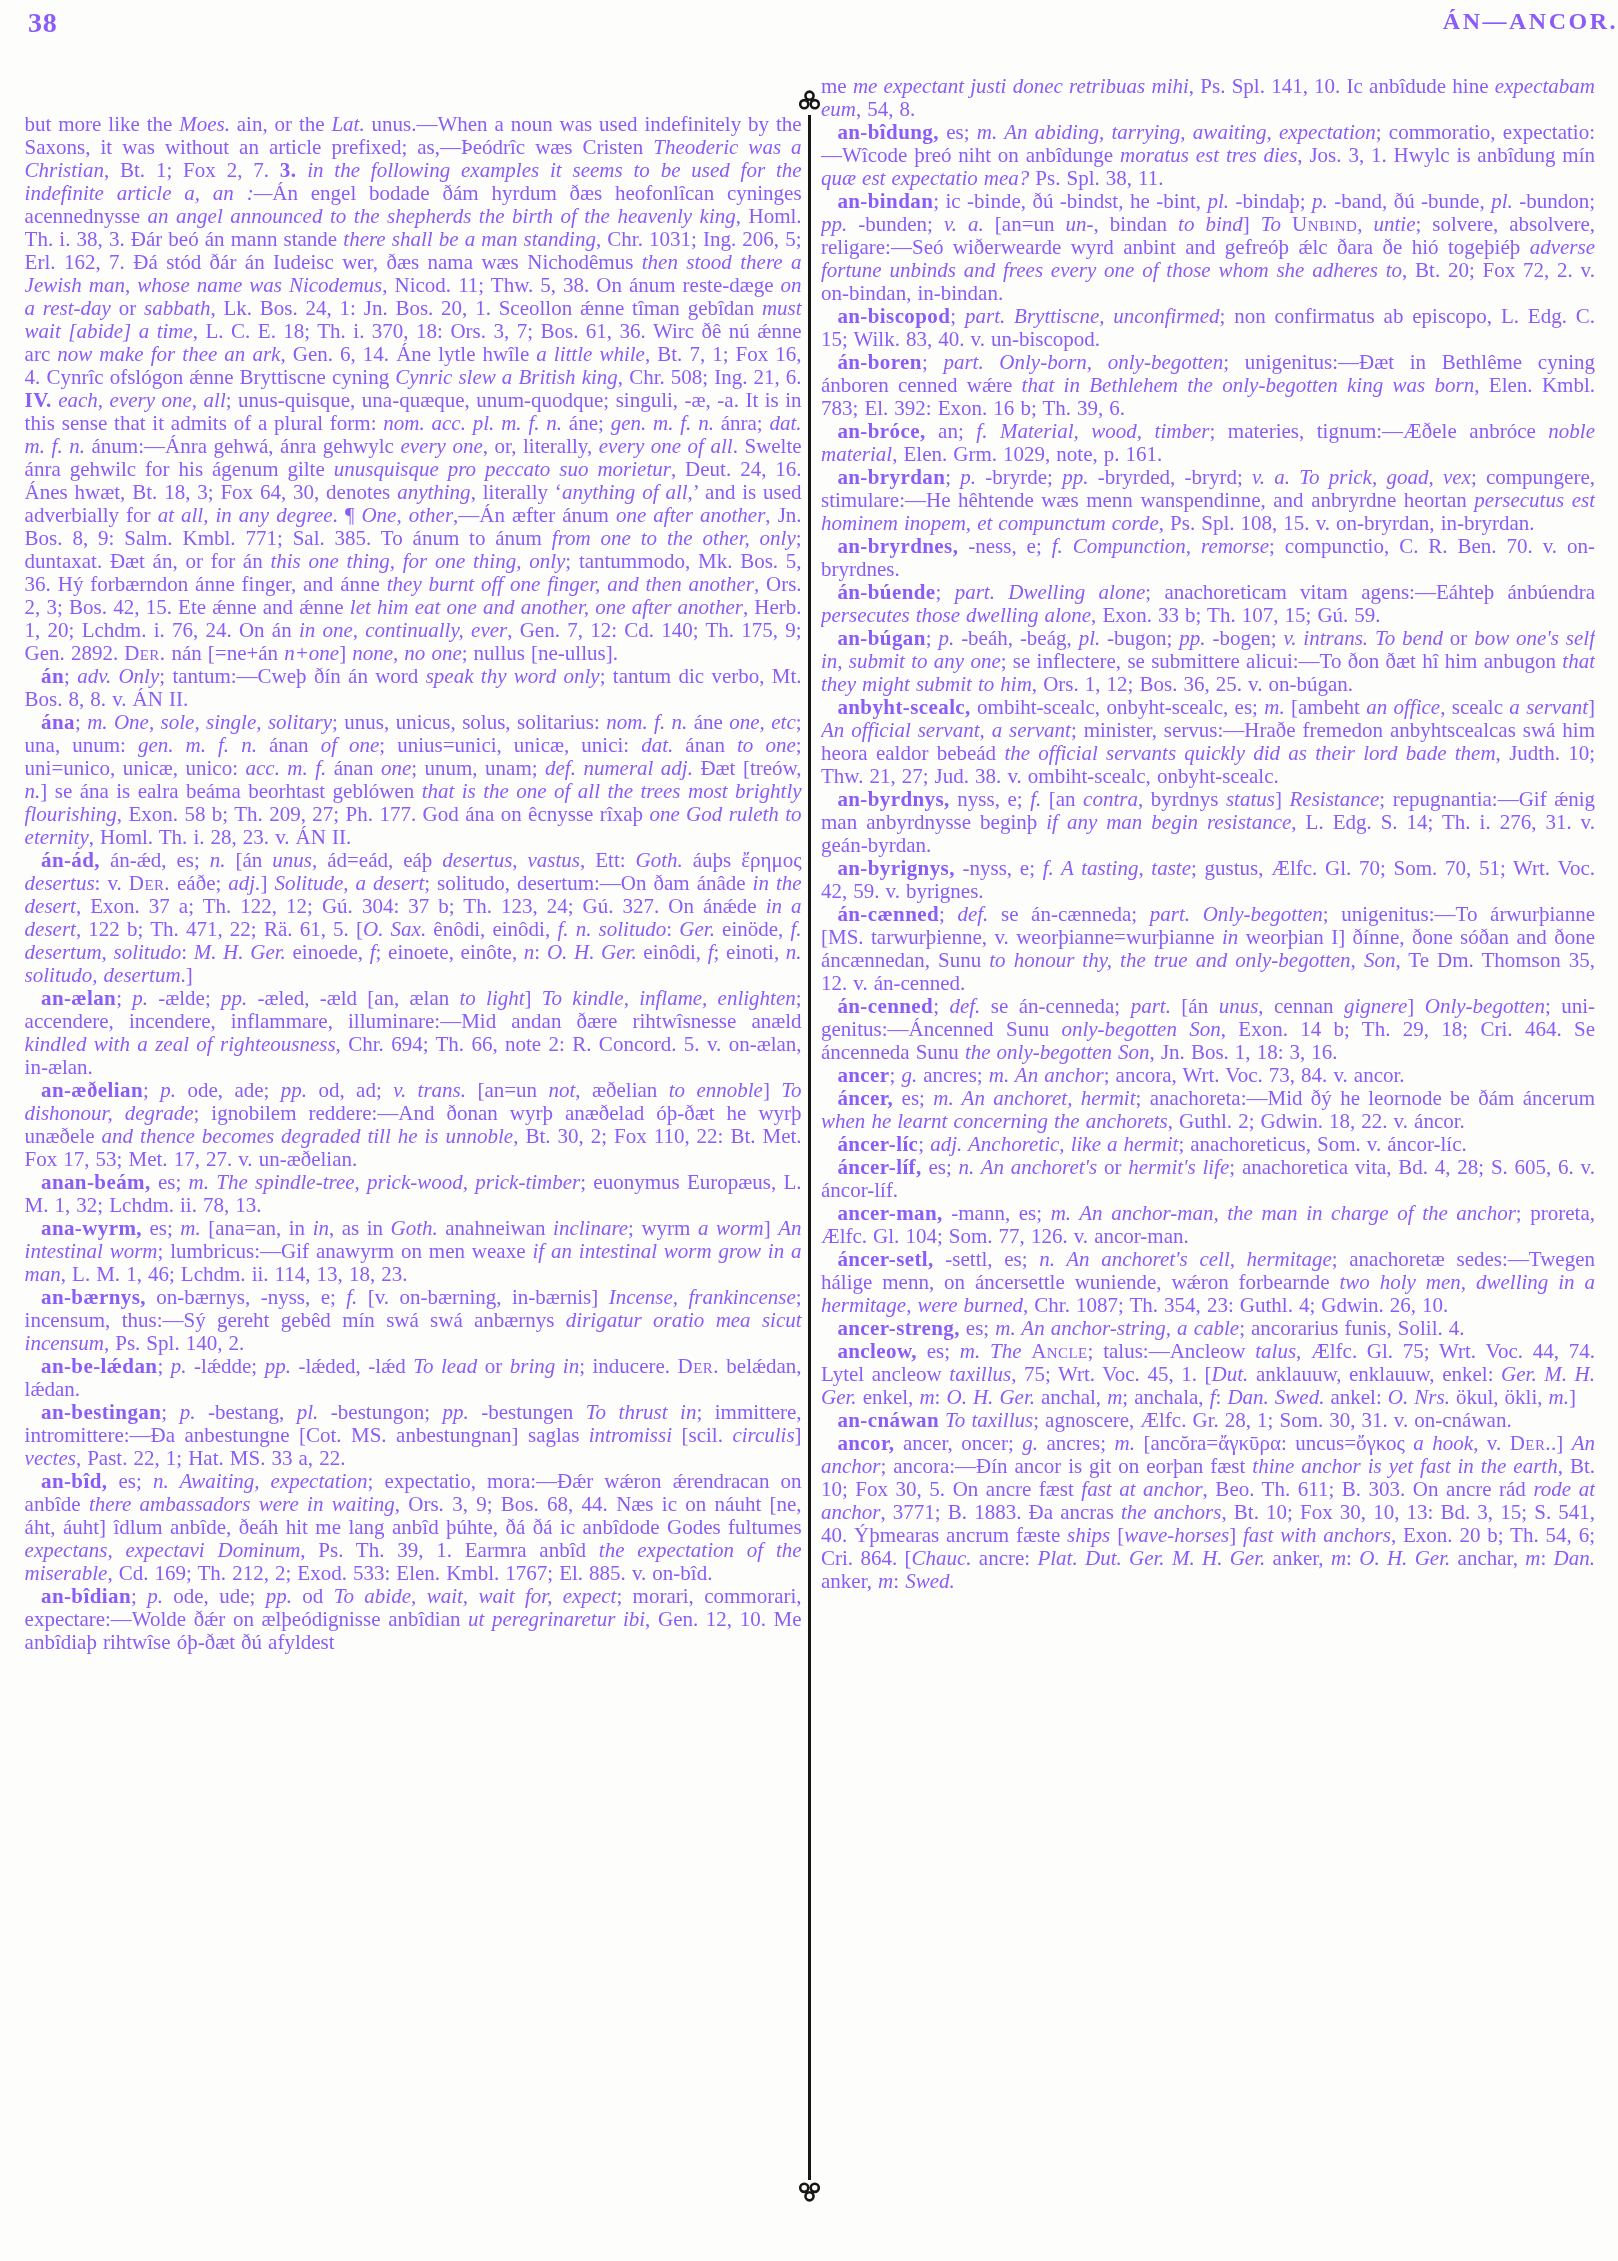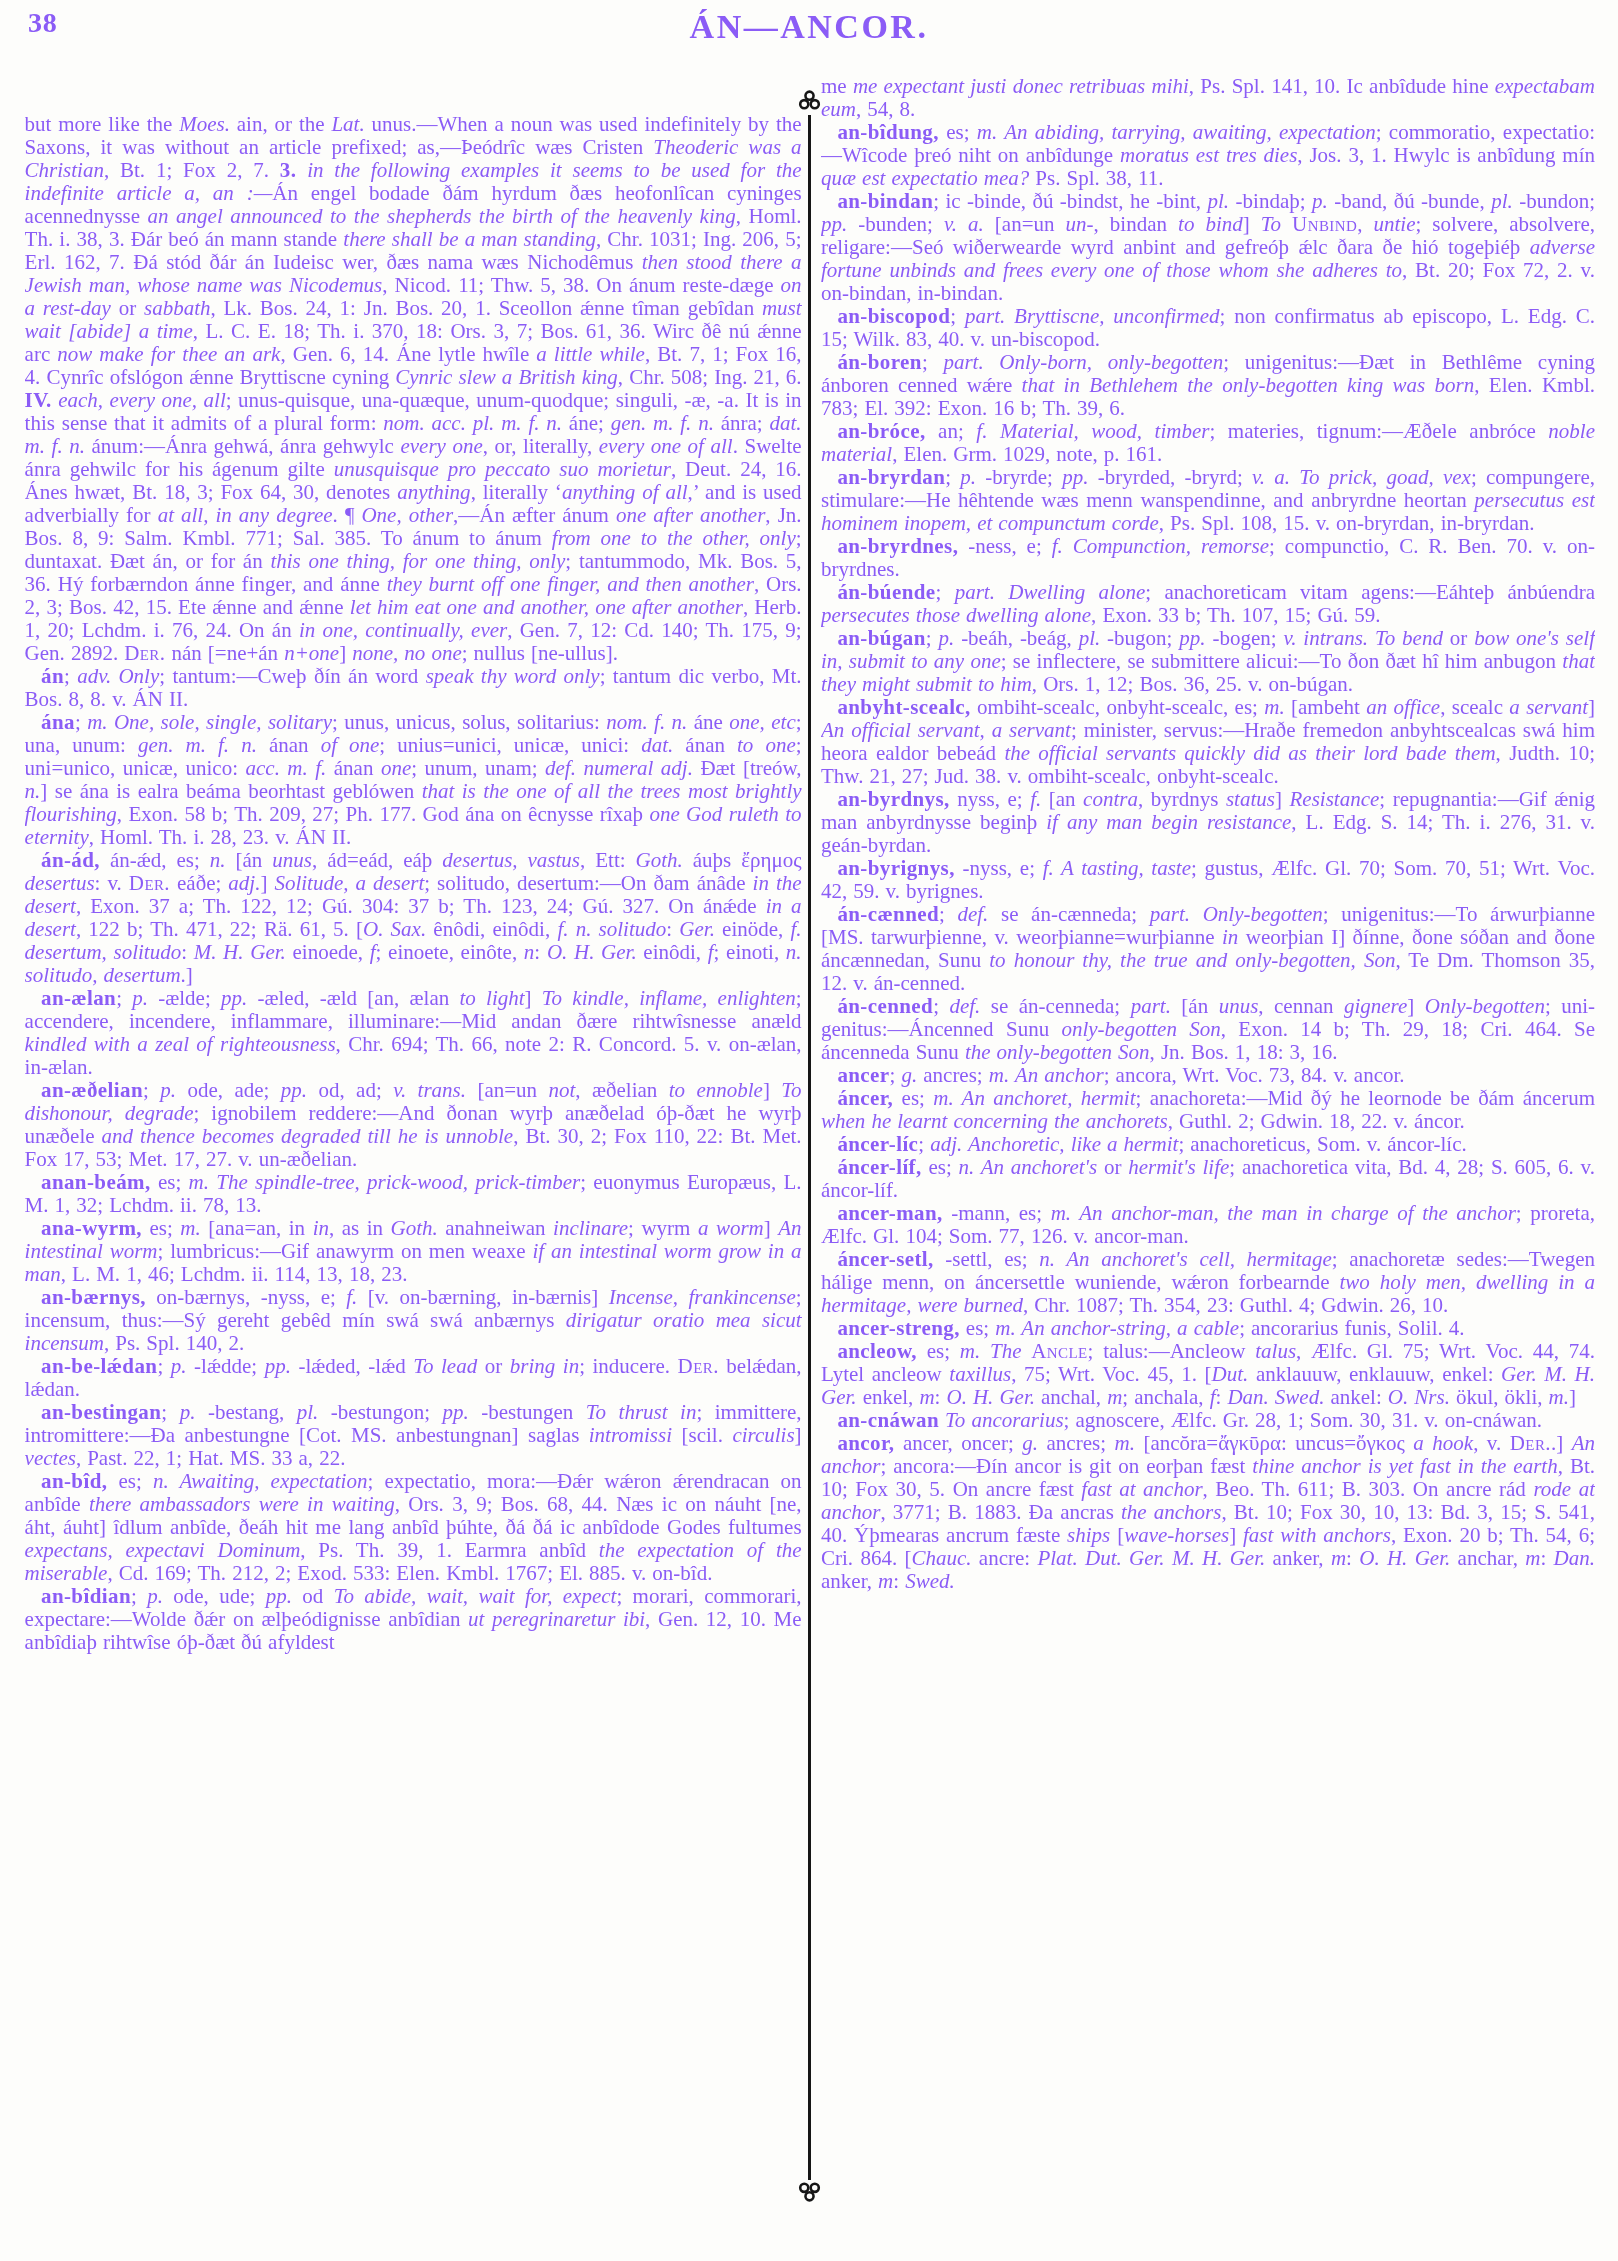--- a/index.html
+++ b/index.html
@@ -1,19 +1,19 @@
 <!DOCTYPE html>
 <html style="font-size:13px"><head>
 <meta charset="utf-8">
 <style>
   html,body{margin:0;padding:0;background:#e8e8e4;}
   .page{position:relative;width:1618px;height:2261px;background:#fdfdfb;color:#8b5cf6;
         font-family:"Liberation Serif","DejaVu Serif",serif;overflow:hidden;}
   .pageno{position:absolute;left:28px;top:6.6px;font-size:28px;font-weight:bold;letter-spacing:0.8px;}
-  .title{position:absolute;left:0;right:0;top:8.2px;text-align:center;font-size:34px;font-weight:bold;letter-spacing:2.5px;}
+  .title{position:absolute;left:0;right:0;top:8.2px;text-align:right;font-size:24px;font-weight:bold;letter-spacing:2.5px;}
   .col{position:absolute;top:75px;height:2175px;overflow:hidden;text-align:justify;
        font-size:21px;line-height:23px;word-spacing:0.8px;}
   .col-left{left:24.6px;width:777px;margin-top:38px;}
   .col-right{left:821px;width:774px;}
   .entry{margin:0;text-indent:16.4px;}
   .entry.noindent{text-indent:0;}
   .s-p{font-style:normal;}
   .s-i{font-style:italic;}
   .s-b{font-weight:bold;letter-spacing:0.4px;}
   .s-sc{font-variant:small-caps;letter-spacing:0.4px;}
@@ -73,17 +73,17 @@
       <p class="entry"><span class="s-b">án-cænned</span><span class="s-p">; </span><span class="s-i">def.</span><span class="s-p"> se án-cænneda; </span><span class="s-i">part. Only-begotten</span><span class="s-p">; unigenitus:—To árwurþianne [MS. tarwurþienne, v. weorþianne=wurþianne </span><span class="s-i">in</span><span class="s-p"> weorþian I] ðínne, ðone sóðan and ðone áncænnedan, Sunu </span><span class="s-i">to honour thy, the true and only-begotten, Son</span><span class="s-p">, Te Dm. Thomson 35, 12. v. án-cenned.</span></p>
       <p class="entry"><span class="s-b">án-cenned</span><span class="s-p">; </span><span class="s-i">def.</span><span class="s-p"> se án-cenneda; </span><span class="s-i">part.</span><span class="s-p"> [án </span><span class="s-i">unus</span><span class="s-p">, cennan </span><span class="s-i">gignere</span><span class="s-p">] </span><span class="s-i">Only-begotten</span><span class="s-p">; uni-genitus:—Áncenned Sunu </span><span class="s-i">only-begotten Son</span><span class="s-p">, Exon. 14 b; Th. 29, 18; Cri. 464. Se áncenneda Sunu </span><span class="s-i">the only-begotten Son</span><span class="s-p">, Jn. Bos. 1, 18: 3, 16.</span></p>
       <p class="entry"><span class="s-b">ancer</span><span class="s-p">; </span><span class="s-i">g.</span><span class="s-p"> ancres; </span><span class="s-i">m. An anchor</span><span class="s-p">; ancora, Wrt. Voc. 73, 84. v. ancor.</span></p>
       <p class="entry"><span class="s-b">áncer,</span><span class="s-p"> es; </span><span class="s-i">m. An anchoret, hermit</span><span class="s-p">; anachoreta:—Mid ðý he leornode be ðám áncerum </span><span class="s-i">when he learnt concerning the anchorets</span><span class="s-p">, Guthl. 2; Gdwin. 18, 22. v. áncor.</span></p>
       <p class="entry"><span class="s-b">áncer-líc</span><span class="s-p">; </span><span class="s-i">adj. Anchoretic, like a hermit</span><span class="s-p">; anachoreticus, Som. v. áncor-líc.</span></p>
       <p class="entry"><span class="s-b">áncer-líf,</span><span class="s-p"> es; </span><span class="s-i">n. An anchoret's</span><span class="s-p"> or </span><span class="s-i">hermit's life</span><span class="s-p">; anachoretica vita, Bd. 4, 28; S. 605, 6. v. áncor-líf.</span></p>
       <p class="entry"><span class="s-b">ancer-man,</span><span class="s-p"> -mann, es; </span><span class="s-i">m. An anchor-man, the man in charge of the anchor</span><span class="s-p">; proreta, Ælfc. Gl. 104; Som. 77, 126. v. ancor-man.</span></p>
       <p class="entry"><span class="s-b">áncer-setl,</span><span class="s-p"> -settl, es; </span><span class="s-i">n. An anchoret's cell, hermitage</span><span class="s-p">; anachoretæ sedes:—Twegen hálige menn, on áncersettle wuniende, wǽron forbearnde </span><span class="s-i">two holy men, dwelling in a hermitage, were burned</span><span class="s-p">, Chr. 1087; Th. 354, 23: Guthl. 4; Gdwin. 26, 10.</span></p>
       <p class="entry"><span class="s-b">ancer-streng,</span><span class="s-p"> es; </span><span class="s-i">m. An anchor-string, a cable</span><span class="s-p">; ancorarius funis, Solil. 4.</span></p>
       <p class="entry"><span class="s-b">ancleow,</span><span class="s-p"> es; </span><span class="s-i">m. The </span><span class="s-sc">Ancle</span><span class="s-p">; talus:—Ancleow </span><span class="s-i">talus</span><span class="s-p">, Ælfc. Gl. 75; Wrt. Voc. 44, 74. Lytel ancleow </span><span class="s-i">taxillus</span><span class="s-p">, 75; Wrt. Voc. 45, 1. [</span><span class="s-i">Dut.</span><span class="s-p"> anklauuw, enklauuw, enkel: </span><span class="s-i">Ger. M. H. Ger.</span><span class="s-p"> enkel, </span><span class="s-i">m</span><span class="s-p">: </span><span class="s-i">O. H. Ger.</span><span class="s-p"> anchal, </span><span class="s-i">m</span><span class="s-p">; anchala, </span><span class="s-i">f</span><span class="s-p">: </span><span class="s-i">Dan. Swed.</span><span class="s-p"> ankel: </span><span class="s-i">O. Nrs.</span><span class="s-p"> ökul, ökli, </span><span class="s-i">m.</span><span class="s-p">]</span></p>
-      <p class="entry"><span class="s-b">an-cnáwan</span><span class="s-p"> </span><span class="s-i">To ancorarius</span><span class="s-p">; agnoscere, Ælfc. Gr. 28, 1; Som. 30, 31. v. on-cnáwan.</span></p>
+      <p class="entry"><span class="s-b">an-cnáwan</span><span class="s-p"> </span><span class="s-i">To taxillus</span><span class="s-p">; agnoscere, Ælfc. Gr. 28, 1; Som. 30, 31. v. on-cnáwan.</span></p>
       <p class="entry"><span class="s-b">ancor,</span><span class="s-p"> ancer, oncer; </span><span class="s-i">g.</span><span class="s-p"> ancres; </span><span class="s-i">m.</span><span class="s-p"> [ancŏra=ἄγκῡρα: uncus=ὄγκος </span><span class="s-i">a hook</span><span class="s-p">, v. </span><span class="s-sc">Der.</span><span class="s-p">.] </span><span class="s-i">An anchor</span><span class="s-p">; ancora:—Ðín ancor is git on eorþan fæst </span><span class="s-i">thine anchor is yet fast in the earth</span><span class="s-p">, Bt. 10; Fox 30, 5. On ancre fæst </span><span class="s-i">fast at anchor</span><span class="s-p">, Beo. Th. 611; B. 303. On ancre rád </span><span class="s-i">rode at anchor</span><span class="s-p">, 3771; B. 1883. Ða ancras </span><span class="s-i">the anchors</span><span class="s-p">, Bt. 10; Fox 30, 10, 13: Bd. 3, 15; S. 541, 40. Ýþmearas ancrum fæste </span><span class="s-i">ships</span><span class="s-p"> [</span><span class="s-i">wave-horses</span><span class="s-p">] </span><span class="s-i">fast with anchors</span><span class="s-p">, Exon. 20 b; Th. 54, 6; Cri. 864. [</span><span class="s-i">Chauc.</span><span class="s-p"> ancre: </span><span class="s-i">Plat. Dut. Ger. M. H. Ger.</span><span class="s-p"> anker, </span><span class="s-i">m</span><span class="s-p">: </span><span class="s-i">O. H. Ger.</span><span class="s-p"> anchar, </span><span class="s-i">m</span><span class="s-p">: </span><span class="s-i">Dan.</span><span class="s-p"> anker, </span><span class="s-i">m</span><span class="s-p">: </span><span class="s-i">Swed.</span></p>
     </div>
 </div>
 
 
 </body></html>

